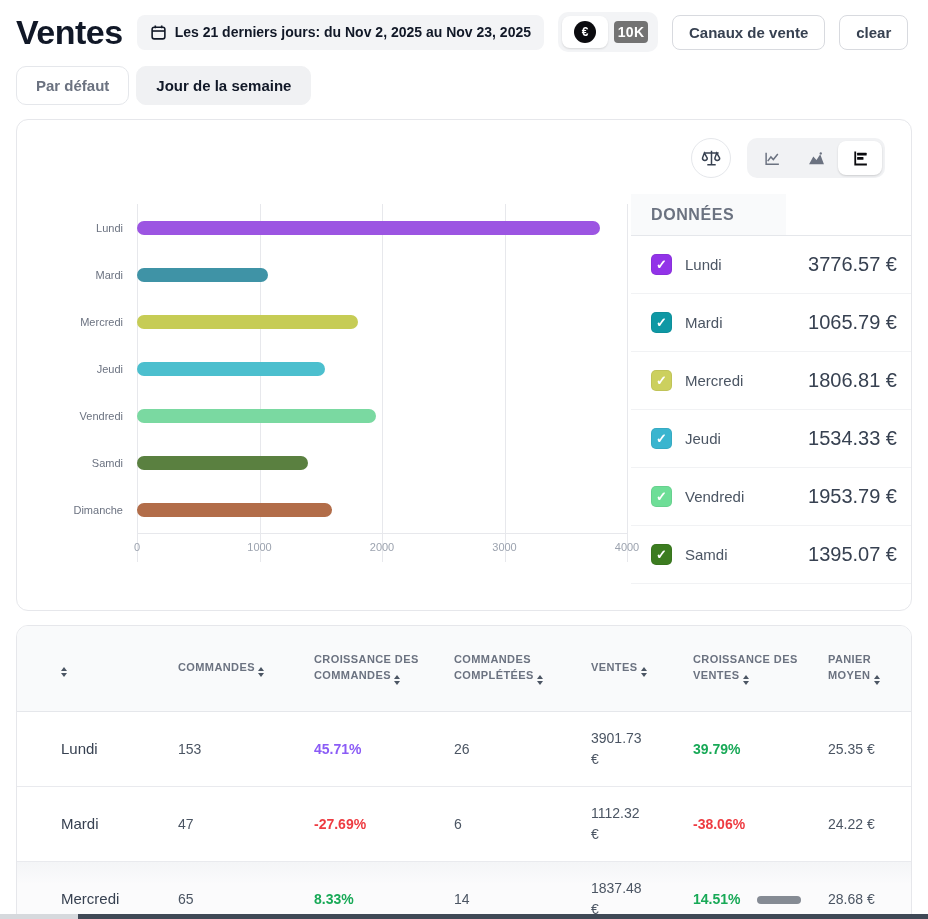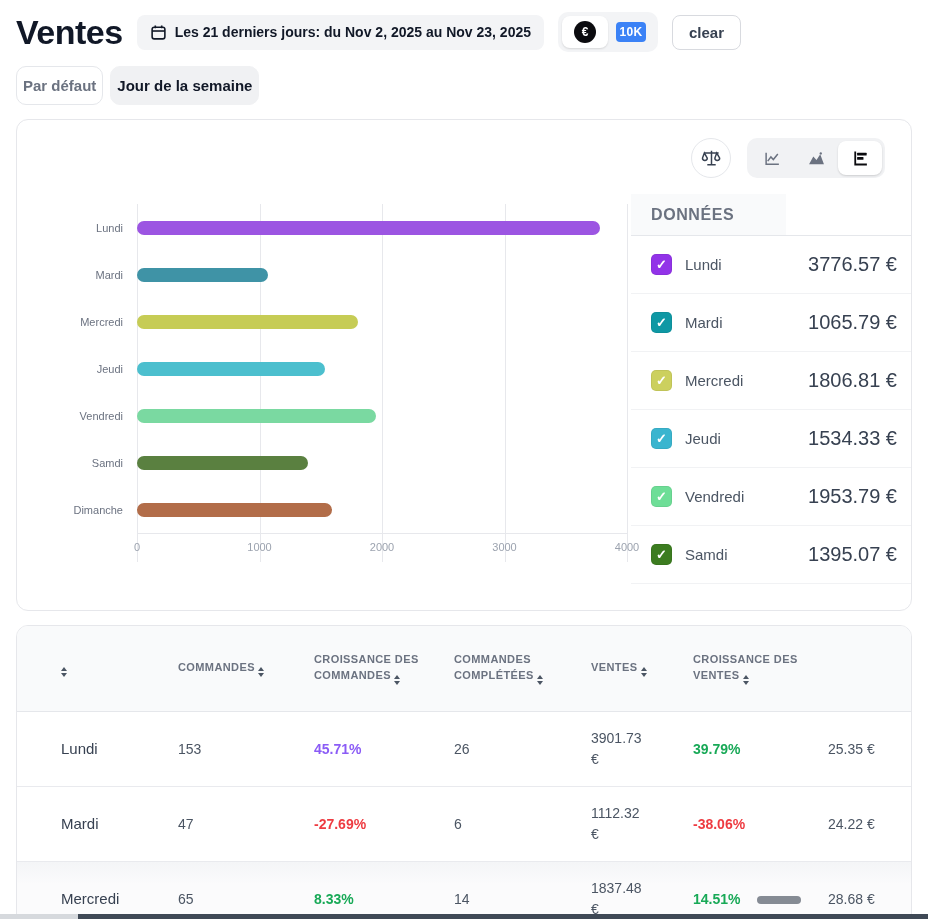--- a/index.html
+++ b/index.html
@@ -9,29 +9,29 @@
   
   .header { display:flex; align-items:center; gap:14px; padding:12px 16px 6px 16px; }
   .page-title { font-size:34px; font-weight:600; letter-spacing:-0.5px; color:#111827; }
   .date-chip { display:flex; align-items:center; gap:8px; background:#f3f4f6; border-radius:8px;
     padding:9px 13px; font-size:14px; font-weight:700; color:#111827; white-space:nowrap; }
   .toggle-group { display:flex; align-items:center; background:#f3f4f6; border-radius:10px; padding:4px; height:40px; }
   .toggle-seg { width:46px; height:32px; display:flex; align-items:center; justify-content:center; border-radius:8px; cursor:pointer; }
   .toggle-seg.active { background:#fff; box-shadow:0 1px 2px rgba(0,0,0,.12); }
   .euro-circle { width:22px; height:22px; border-radius:50%; background:#0b0b0f; color:#fff;
     display:flex; align-items:center; justify-content:center; font-size:12px; font-weight:700; }
-  .tenk-badge { background:#3b82f6; color:#fff; border-radius:4px; font-size:12px; font-weight:700;
+  .tenk-badge { background:#737373; color:#fff; border-radius:4px; font-size:14px; font-weight:700;
     padding:3px 4px; letter-spacing:0.3px; }
   .btn { background:#fff; border:1px solid #d8dadf; border-radius:8px; padding:8px 16px;
     font-size:15px; font-weight:600; color:#374151; cursor:pointer; font-family:inherit; white-space:nowrap; }
 
   
   .tabs { display:flex; gap:7px; padding:8px 16px 10px 16px; }
   .tab { border:1px solid #e5e7eb; background:#fff; color:#6b7280; border-radius:10px;
-    padding:10px 6px; font-size:15px; font-weight:600; cursor:pointer; font-family:inherit; }
+    padding:10px 19px; font-size:15px; font-weight:600; cursor:pointer; font-family:inherit; }
   .tab.active { background:#f0f1f3; border-color:#f0f1f3; color:#111827; font-weight:700; }
 
   
   .card { margin:4px 16px 0 16px; border:1px solid #e6e7eb; border-radius:12px; background:#fff; }
   .chart-card { height:492px; padding:18px 0 0 20px; position:relative; overflow:hidden; }
   .chart-toolbar { display:flex; align-items:center; justify-content:flex-end; gap:16px; padding-right:26px; }
   .scale-btn { width:40px; height:40px; border-radius:50%; border:1px solid #e5e7eb; background:#fff;
     display:flex; align-items:center; justify-content:center; cursor:pointer; }
   .chart-type-group { display:flex; background:#f1f2f4; border-radius:10px; padding:3px; }
   .chart-type { width:44px; height:34px; border-radius:8px; display:flex; align-items:center; justify-content:center; cursor:pointer; color:#6b7280; }
@@ -104,20 +104,21 @@
 
   <div class="toggle-group">
     <div class="toggle-seg active">
       <span class="euro-circle">€</span>
     </div>
     <div class="toggle-seg">
       <span class="tenk-badge">10K</span>
     </div>
   </div>
 
+  <button class="btn">Canaux de vente</button>
   <button class="btn">clear</button>
 </div>
 
 <div class="tabs">
     <button class="tab">Par défaut</button>
     <button class="tab active">Jour de la semaine</button>
   </div>
 
 <div class="card chart-card">
   <div class="chart-toolbar">
@@ -300,20 +301,27 @@
           <i class="down"></i>
         </span>
   </div>
       <div class="th">
     <span>CROISSANCE DES VENTES</span>
     <span class="sort">
           <i class="up"></i>
           <i class="down"></i>
         </span>
   </div>
+      <div class="th">
+    <span>PANIER MOYEN</span>
+    <span class="sort">
+          <i class="up"></i>
+          <i class="down"></i>
+        </span>
+  </div>
     </div>
   <div id="table-body">
       <div class="tgrid trow">
     <div class="td day">Lundi</div>
     <div class="td">153</div>
     <div class="td growth" style="color: #8b5cf6;">45.71%</div>
     <div class="td">26</div>
     <div class="td money">3901.73 €</div>
     <div class="td growth" style="color: rgb(24, 169, 87);">39.79%</div>
     <div class="td money">25.35 €</div>

